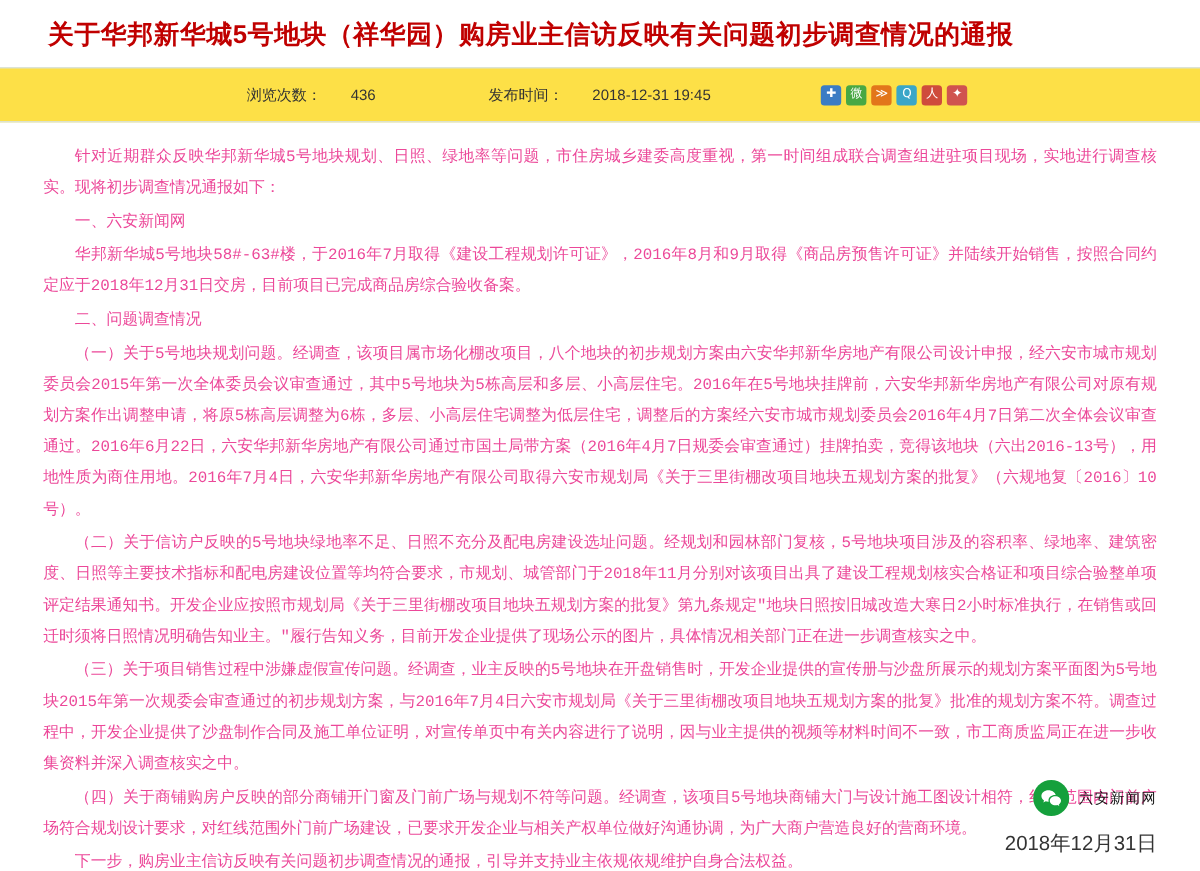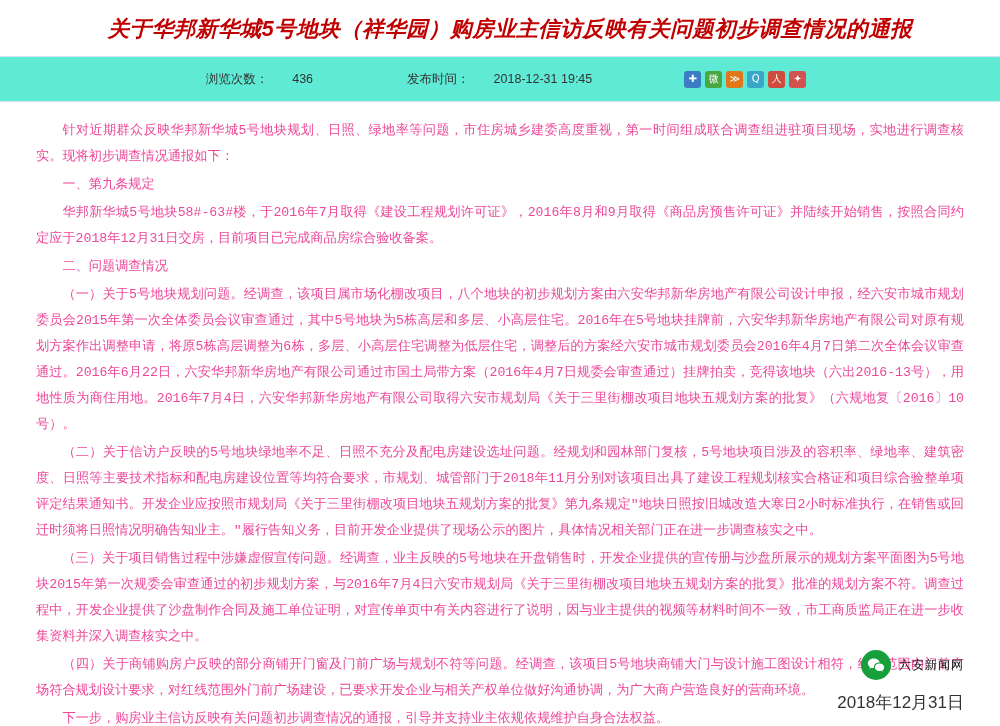--- a/index.html
+++ b/index.html
@@ -17,35 +17,33 @@
   }
   .page {
     width: 1000px;
     height: 726px;
     position: relative;
     box-sizing: border-box;
   }
   
   .title-bar {
     padding: 14px 20px 12px 40px;
-    text-align: center;
-    font-style: italic;
   }
   .title-bar h1 {
     margin: 0;
     font-size: 21.5px;
     line-height: 30px;
     font-weight: bold;
     color: #c00000;
     letter-spacing: 0.5px;
     font-family: "Liberation Sans", "DejaVu Sans", sans-serif;
   }
   
   .meta-bar {
-    background: #5eead4;
+    background: #fde047;
     border-top: 1px solid #d4e3f0;
     border-bottom: 1px solid #d4e3f0;
     height: 44px;
     display: flex;
     align-items: center;
     justify-content: center;
     gap: 0px;
     font-size: 12.5px;
     color: #333;
   }
@@ -156,21 +154,21 @@
       <span class="share-icon si-green">微</span>
       <span class="share-icon si-orange">≫</span>
       <span class="share-icon si-cyan">Q</span>
       <span class="share-icon si-red">人</span>
       <span class="share-icon si-pink">✦</span>
     </span>
   </div>
 
   <div class="content">
     <p>针对近期群众反映华邦新华城5号地块规划、日照、绿地率等问题，市住房城乡建委高度重视，第一时间组成联合调查组进驻项目现场，实地进行调查核实。现将初步调查情况通报如下：</p>
-    <p class="section">一、第九条规定</p>
+    <p class="section">一、六安新闻网</p>
     <p>华邦新华城5号地块58#-63#楼，于2016年7月取得《建设工程规划许可证》，2016年8月和9月取得《商品房预售许可证》并陆续开始销售，按照合同约定应于2018年12月31日交房，目前项目已完成商品房综合验收备案。</p>
     <p class="section">二、问题调查情况</p>
     <p>（一）关于5号地块规划问题。经调查，该项目属市场化棚改项目，八个地块的初步规划方案由六安华邦新华房地产有限公司设计申报，经六安市城市规划委员会2015年第一次全体委员会议审查通过，其中5号地块为5栋高层和多层、小高层住宅。2016年在5号地块挂牌前，六安华邦新华房地产有限公司对原有规划方案作出调整申请，将原5栋高层调整为6栋，多层、小高层住宅调整为低层住宅，调整后的方案经六安市城市规划委员会2016年4月7日第二次全体会议审查通过。2016年6月22日，六安华邦新华房地产有限公司通过市国土局带方案（2016年4月7日规委会审查通过）挂牌拍卖，竞得该地块（六出2016-13号），用地性质为商住用地。2016年7月4日，六安华邦新华房地产有限公司取得六安市规划局《关于三里街棚改项目地块五规划方案的批复》（六规地复〔2016〕10号）。</p>
     <p>（二）关于信访户反映的5号地块绿地率不足、日照不充分及配电房建设选址问题。经规划和园林部门复核，5号地块项目涉及的容积率、绿地率、建筑密度、日照等主要技术指标和配电房建设位置等均符合要求，市规划、城管部门于2018年11月分别对该项目出具了建设工程规划核实合格证和项目综合验整单项评定结果通知书。开发企业应按照市规划局《关于三里街棚改项目地块五规划方案的批复》第九条规定"地块日照按旧城改造大寒日2小时标准执行，在销售或回迁时须将日照情况明确告知业主。"履行告知义务，目前开发企业提供了现场公示的图片，具体情况相关部门正在进一步调查核实之中。</p>
     <p>（三）关于项目销售过程中涉嫌虚假宣传问题。经调查，业主反映的5号地块在开盘销售时，开发企业提供的宣传册与沙盘所展示的规划方案平面图为5号地块2015年第一次规委会审查通过的初步规划方案，与2016年7月4日六安市规划局《关于三里街棚改项目地块五规划方案的批复》批准的规划方案不符。调查过程中，开发企业提供了沙盘制作合同及施工单位证明，对宣传单页中有关内容进行了说明，因与业主提供的视频等材料时间不一致，市工商质监局正在进一步收集资料并深入调查核实之中。</p>
     <p>（四）关于商铺购房户反映的部分商铺开门窗及门前广场与规划不符等问题。经调查，该项目5号地块商铺ּ大门与设计施工图设计相符，红线范围内门前广场符合规划设计要求，对红线范围外门前广场建设，已要求开发企业与相关产权单位做好沟通协调，为广大商户营造良好的营商环境。</p>
     <p>下一步，购房业主信访反映有关问题初步调查情况的通报，引导并支持业主依规依规维护自身合法权益。</p>
   </div>
 
   <div class="footer">

